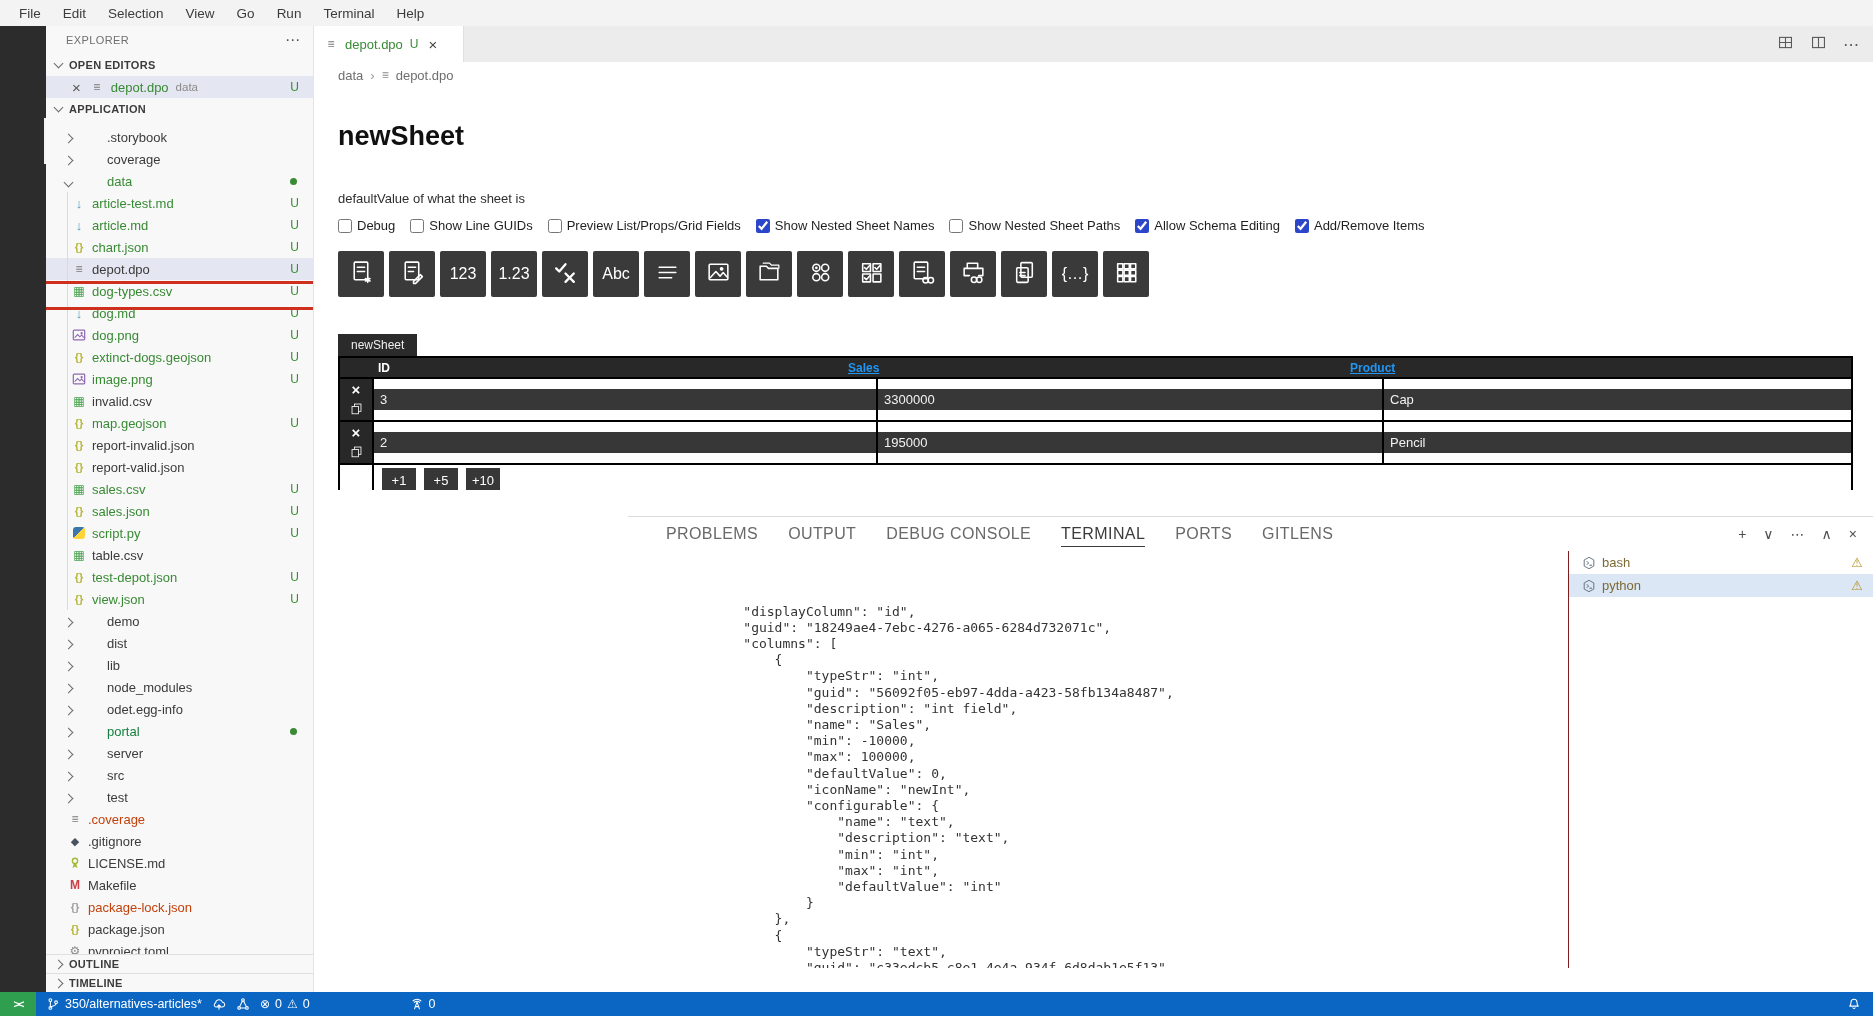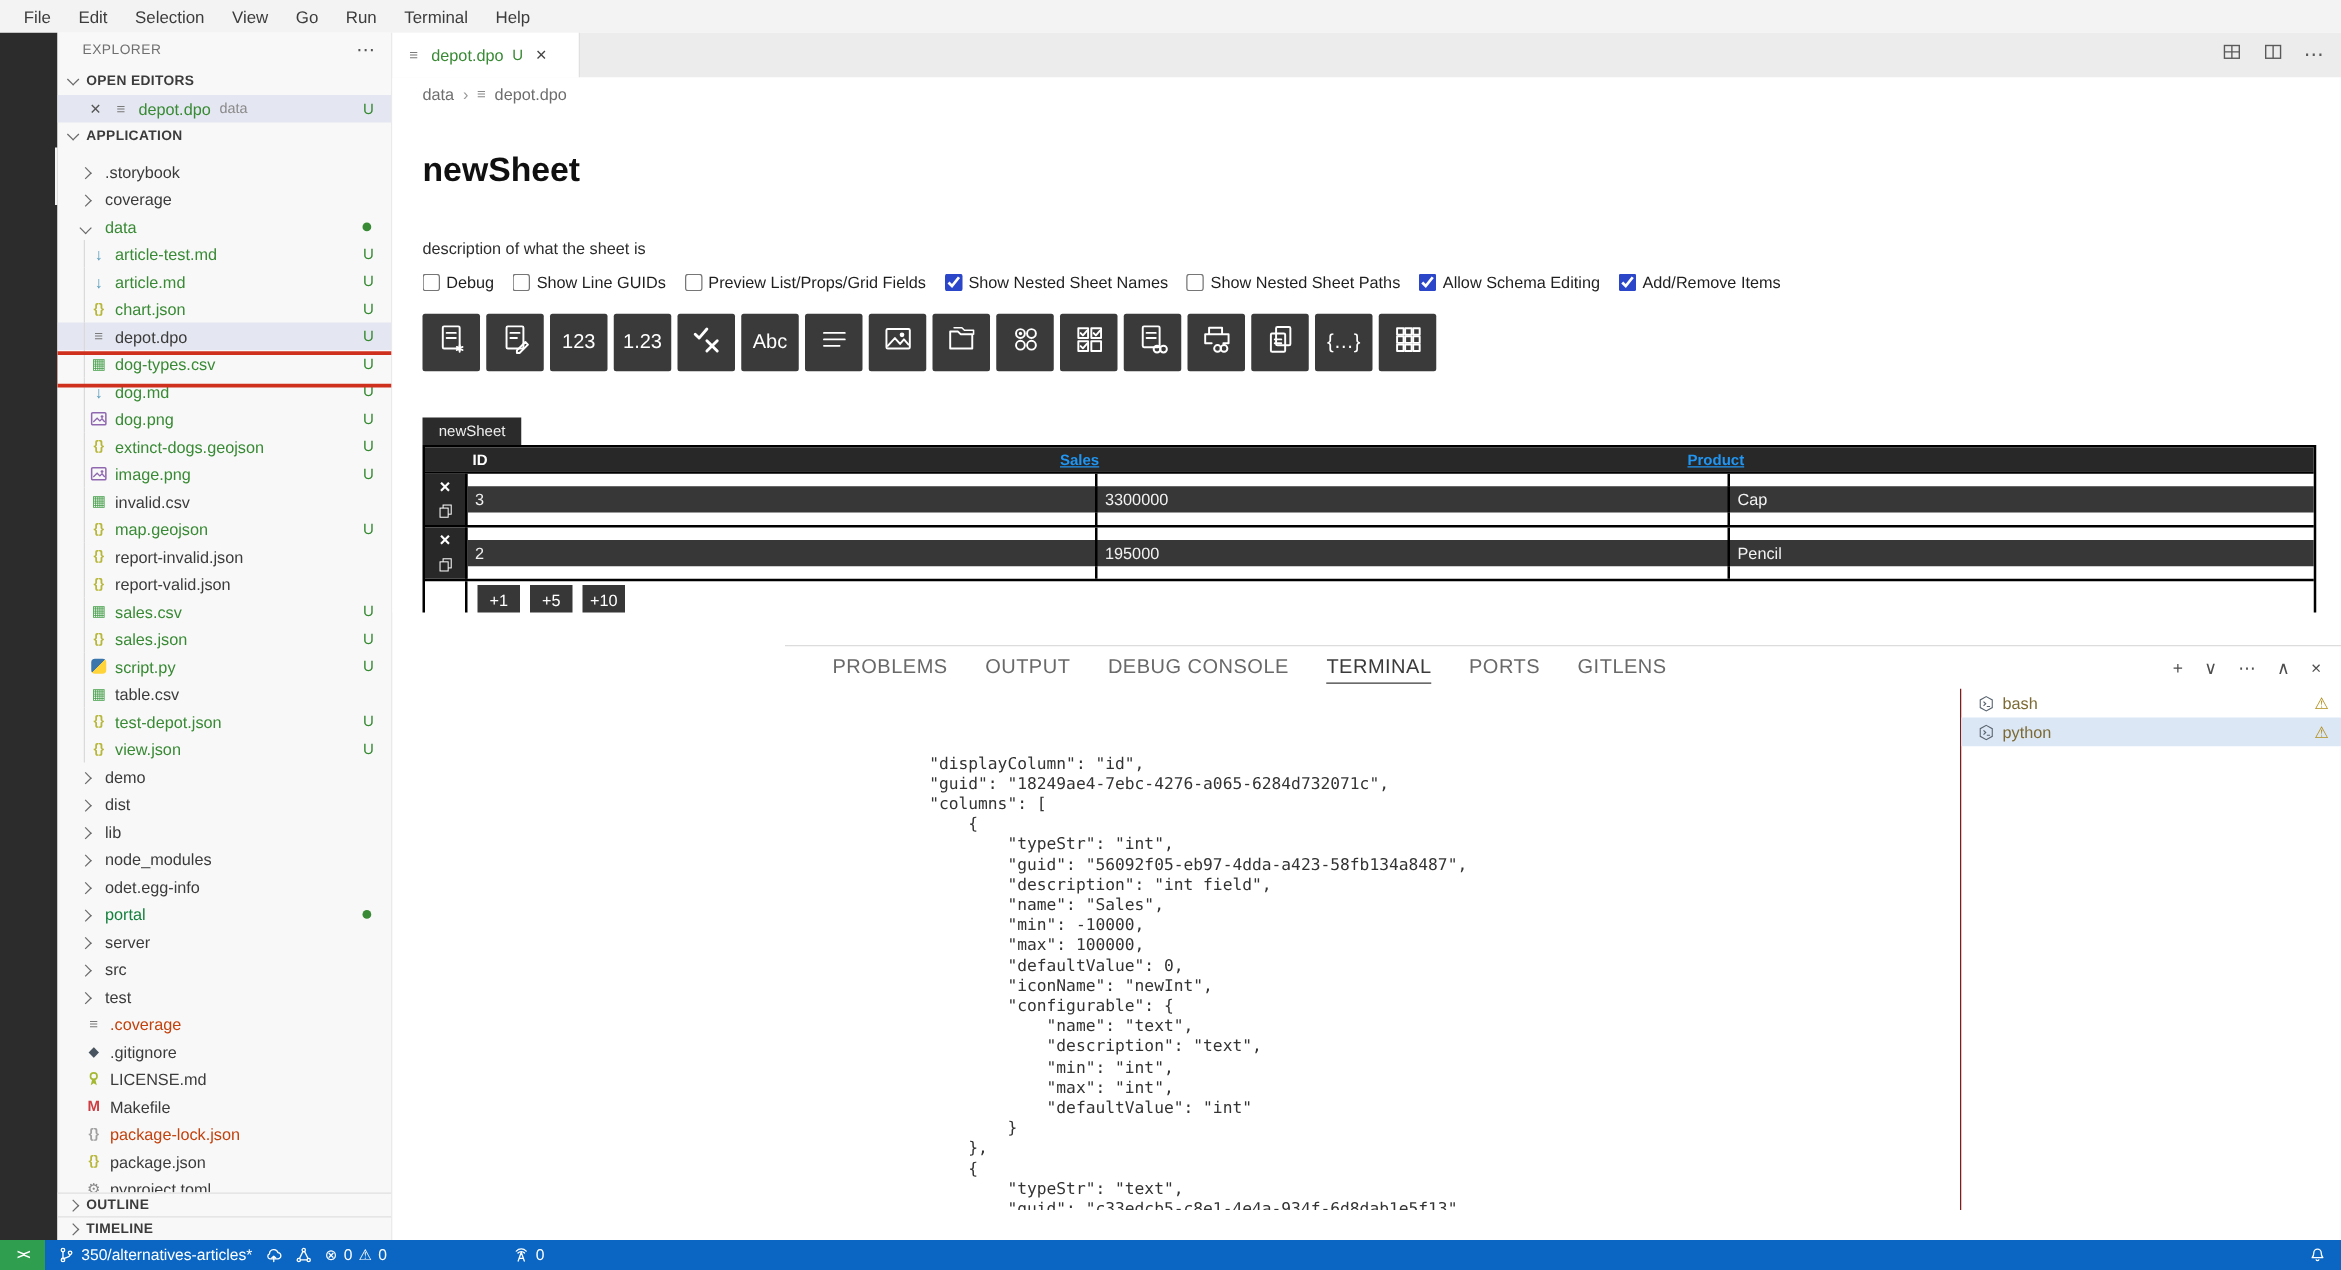--- a/index.html
+++ b/index.html
@@ -39,21 +39,21 @@
   .fi-csv { color:#48a14d; font-size:12px; font-style:normal; }
   .fi-md { color:#519aba; font-weight:bold; font-size:13px; font-style:normal; }
   .fi-git { color:#47535e; font-size:11px; font-style:normal; }
   .fi-mk { color:#cc3e44; font-weight:bold; font-size:12px; font-style:normal; }
   .fi-gear { color:#8a8a8a; font-size:12px; font-style:normal; }
   .fi-py { width:12px; height:12px; border-radius:3px; background:linear-gradient(135deg,#3a76ab 50%,#ffd43b 50%); display:inline-block; }
   .fi svg { width:14px; height:14px; }
   .tree { position:absolute; top:100px; left:0; right:0; height:828px; overflow:hidden; }
   .tree-row { height:22px; display:flex; align-items:center; position:relative; cursor:pointer; }
   .tree-row .tw-label { margin-left:5px; white-space:nowrap; }
-  .tree-row.fold { padding-left:14px; }
+  .tree-row.fold { padding-left:14px;gap:23px; }
   .tree-row.rfile { padding-left:21px; }
   .tree-row.dfile { padding-left:25px; }
   .tree-row.dfile::before { content:""; position:absolute; left:21px; top:0; bottom:0; border-left:1px solid #dadada; }
   .tree-row.sel { background:#e4e6f1; }
   .tw-label.green { color:#388a34; } .tw-label.gray { color:#c2410c; } .tw-label.orange { color:#15803d; }
   .tw-badge { position:absolute; right:14px; color:#388a34; font-size:12px; }
   .tw-dot { position:absolute; right:16px; width:7px; height:7px; border-radius:50%; background:#388a34; }
   .annot-box { position:absolute; left:-3px; top:255px; width:314px; height:29px; border:3px solid #cf2f1d; z-index:40; pointer-events:none; }
   .sb-bottom { position:absolute; left:0; right:0; bottom:0; }
   .sb-bottom .sb-sect { border-top:1px solid #e0e0e0; height:19px; background:#f8f8f8; }
@@ -672,21 +672,21 @@
     </div>
     <div class="breadcrumb">
       <span>data</span>
       <span class="sep">›</span>
       <span class="fi-lines">≡</span>
       <span>depot.dpo</span>
     </div>
 
     <div class="content">
       <div class="sheet-title">newSheet</div>
-      <div class="sheet-desc">description of what the sheet is</div>
+      <div class="sheet-desc">defaultValue of what the sheet is</div>
 
       <div class="opts">
 
           <label class="opt">
             <input type="checkbox" style="">
             <span>Debug</span>
           </label>
 
           <label class="opt">
             <input type="checkbox" style="">

